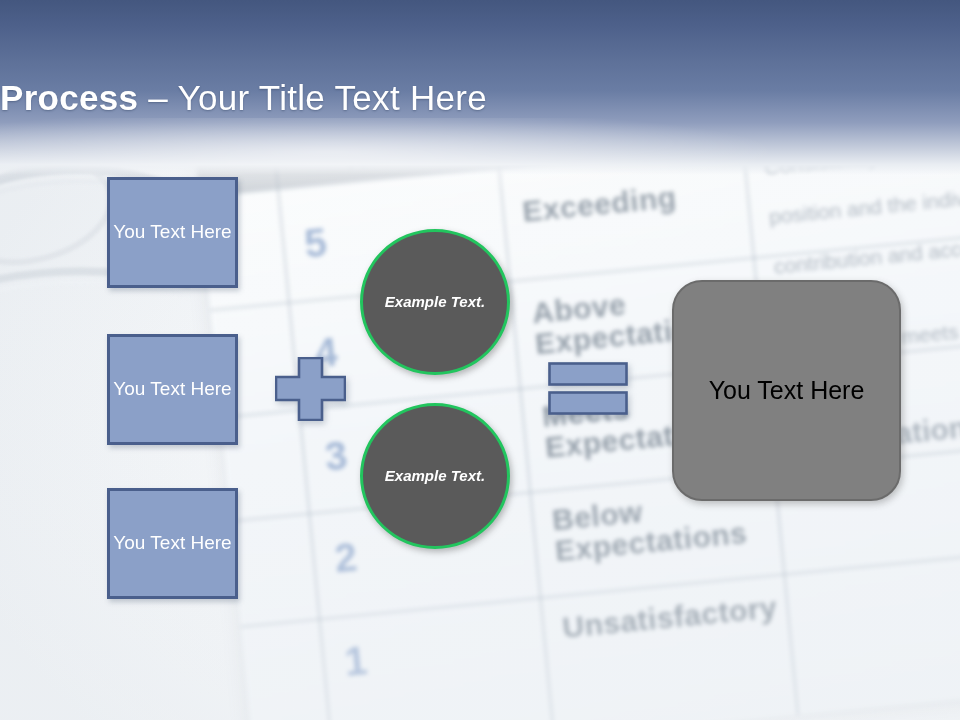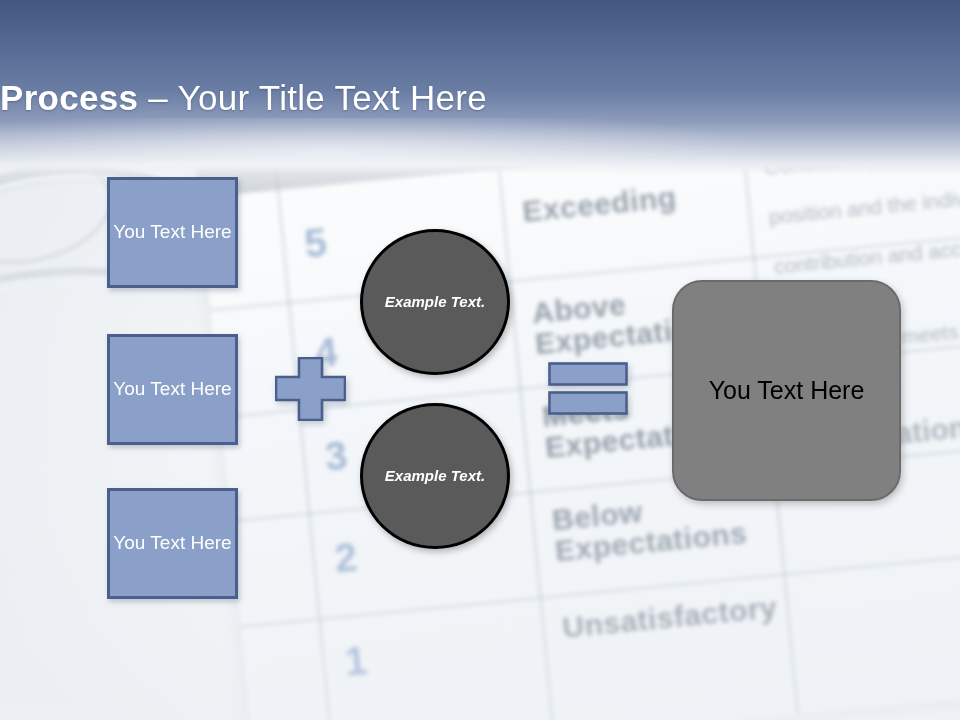--- a/index.html
+++ b/index.html
@@ -147,21 +147,21 @@
   .plus-shape {
     position:absolute; left:275px; top:357px; width:71px; height:64px;
     filter:drop-shadow(2px 3px 3px rgba(80,95,120,.30));
   }
 
   
   .gray-circle {
     position:absolute;
     border-radius:50%;
     background:#5a5a5a;
-    border:3px solid #000000;
+    border:3px solid #22c55e;
     color:#ffffff;
     font-size:15px; font-weight:700; font-style:italic;
     line-height:1.55;
     text-align:center;
     display:flex; align-items:center; justify-content:center;
     box-shadow:2px 3px 6px rgba(60,60,60,.35);
   }
   #circle-1 { left:360px; top:229px; width:150px; height:146px; }
   #circle-2 { left:360px; top:403px; width:150px; height:146px; }
 

